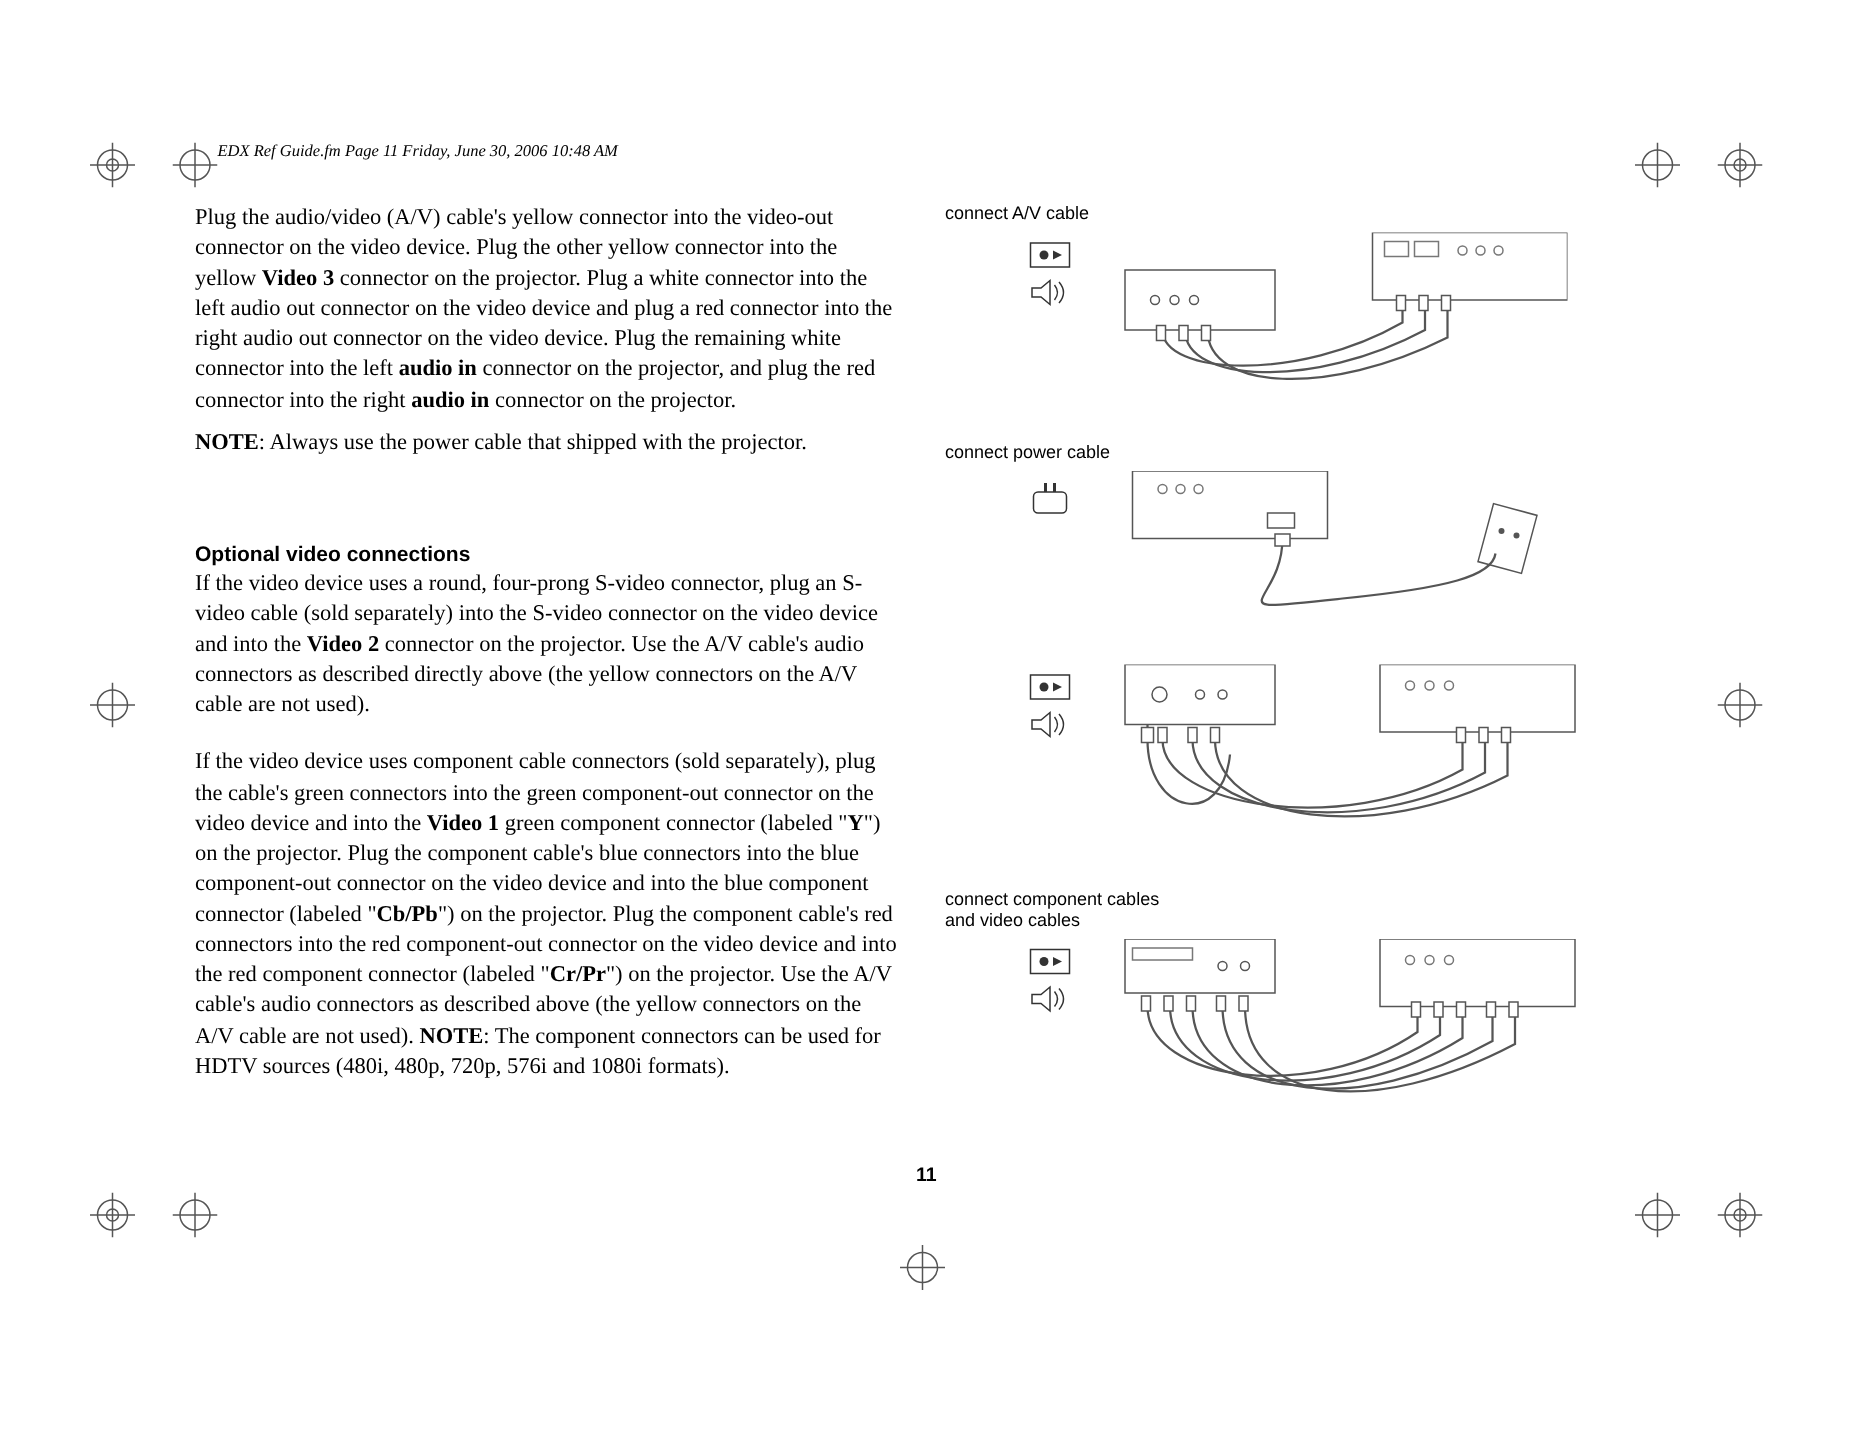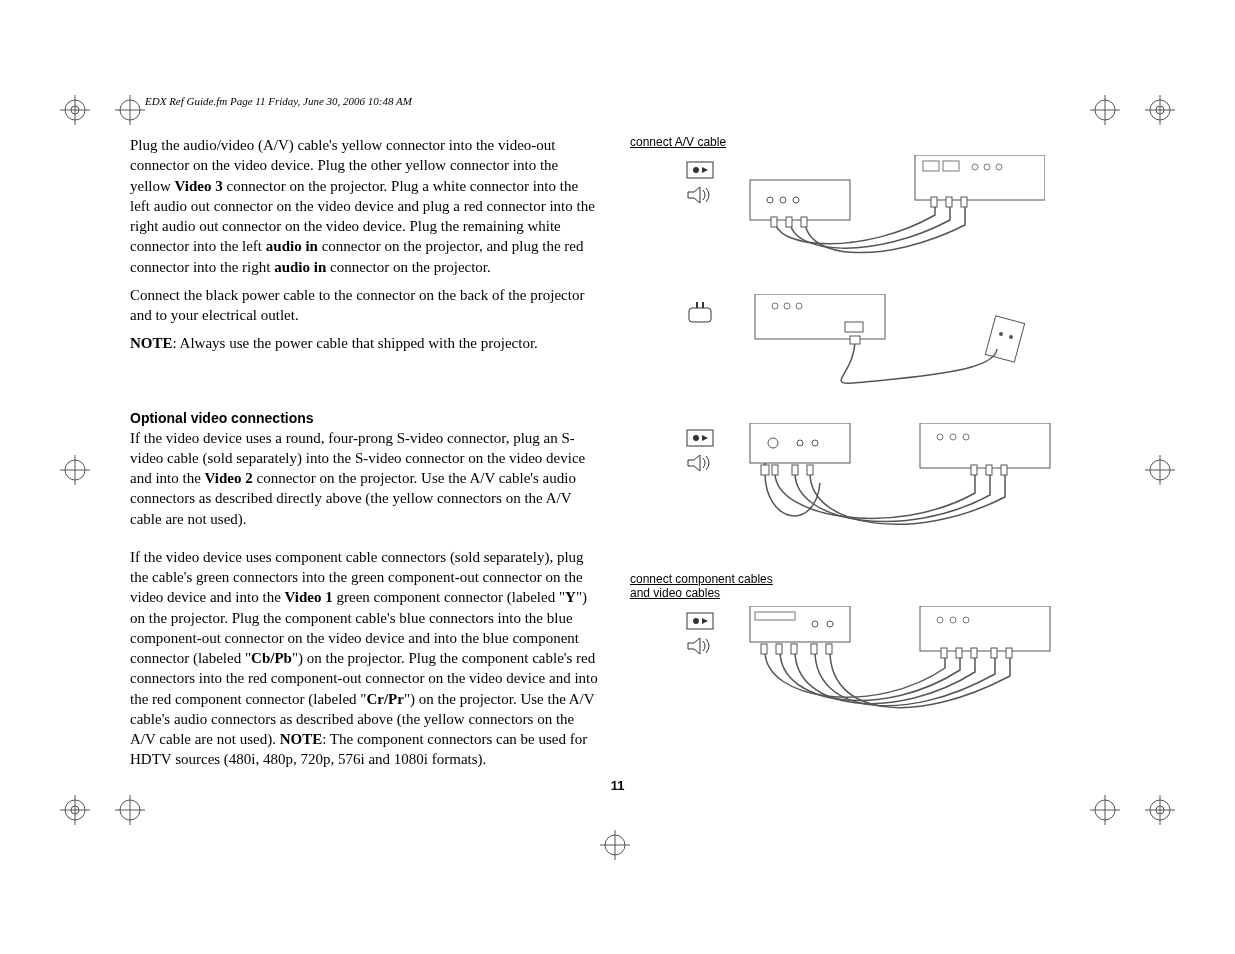--- a/index.html
+++ b/index.html
@@ -32,21 +32,20 @@
     display: flex;
     gap: 30px;
   }
   .left {
     width: 470px;
   }
   .right {
     flex: 1;
     font-family: Arial, sans-serif;
     font-size: 12px;
-    text-decoration: underline;
   }
   h1 {
     font-family: Arial, sans-serif;
     font-weight: bold;
     font-size: 24px;
     margin: 0 0 6px 0;
   }
   h2 {
     font-family: Arial, sans-serif;
     font-weight: bold;
@@ -182,21 +181,20 @@
 <div class="page">
   <div class="header-line">EDX Ref Guide.fm  Page 11  Friday, June 30, 2006  10:48 AM</div>
 
   <div class="cols">
 
     <div class="left">
 
       <p>
         <span>Plug the audio/video (A/V) cable's yellow connector into the video-out connector on the video device. Plug the other yellow connector into the yellow </span><span class="bold">Video 3</span><span> connector on the projector. Plug a white connector into the left audio out connector on the video device and plug a red connector into the right audio out connector on the video device. Plug the remaining white connector into the left </span><span class="bold">audio in</span><span> connector on the projector, and plug the red connector into the right </span><span class="bold">audio in</span><span> connector on the projector.</span>
       </p>
-      <p>Connect the black power cable to the connector on the back of the projector and to your electrical outlet.</p>
       <p>
         <span class="bold">NOTE</span><span>: Always use the power cable that shipped with the projector.</span>
       </p>
 
       <div class="gap"></div>
 
       <h2>Optional video connections</h2>
       <p>
         <span>If the video device uses a round, four-prong S-video connector, plug an S-video cable (sold separately) into the S-video connector on the video device and into the </span><span class="bold">Video 2</span><span> connector on the projector. Use the A/V cable's audio connectors as described directly above (the yellow connectors on the A/V cable are not used).</span>
       </p>
@@ -242,20 +240,21 @@
                 <rect x="56" y="62" width="6" height="10" fill="#fff" stroke="#555"></rect>
               <rect x="186" y="42" width="6" height="10" fill="#fff" stroke="#555"></rect>
                 <rect x="201" y="42" width="6" height="10" fill="#fff" stroke="#555"></rect>
                 <rect x="216" y="42" width="6" height="10" fill="#fff" stroke="#555"></rect>
             </svg>
           </div>
         </div>
       </div>
 
       <div class="fig">
+        <div class="fig-label">connect power cable</div>
         <div class="right-block">
           <div class="icons">
             <svg width="30" height="24" viewBox="0 0 30 24">
                 <rect x="4" y="8" width="22" height="14" rx="3" fill="none" stroke="#333"></rect>
                 <line x1="12" y1="2" x2="12" y2="8" stroke="#333" stroke-width="2"></line>
                 <line x1="18" y1="2" x2="18" y2="8" stroke="#333" stroke-width="2"></line>
               </svg>
           </div>
           <div class="schematic">
             <svg viewBox="0 0 300 100" width="300" height="100">

